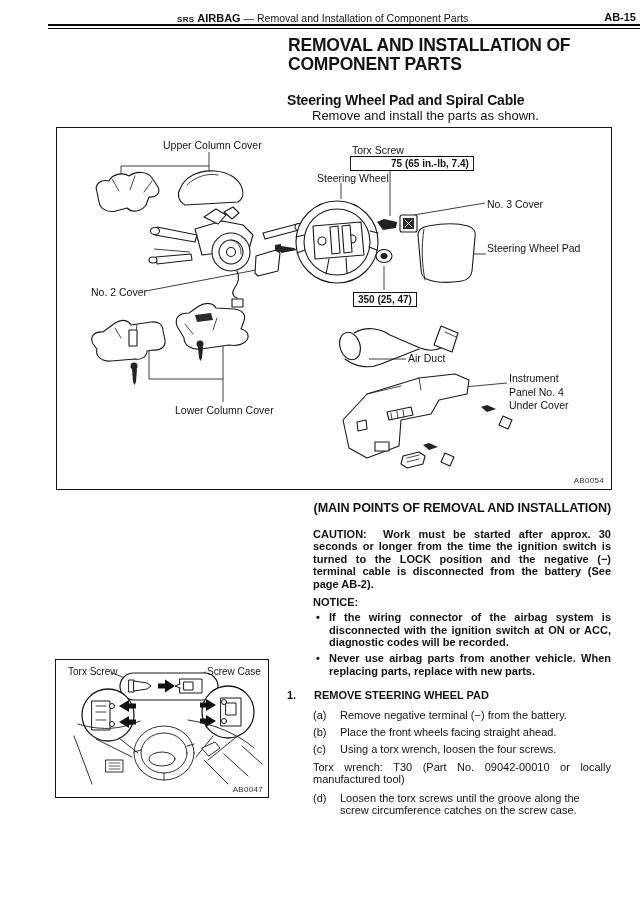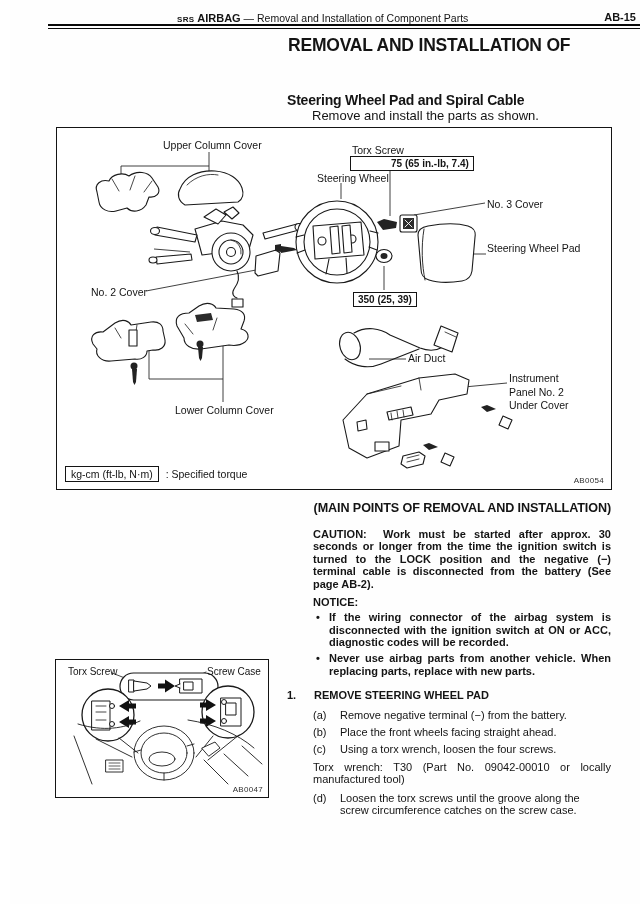--- a/index.html
+++ b/index.html
@@ -51,20 +51,21 @@
   <div class="hdr-center">
     <span class="hdr-srs">SRS</span>
     <span class="hdr-airbag">AIRBAG</span>
     <span>— Removal and Installation of Component Parts</span>
   </div>
   <div class="hdr-page">AB-15</div>
   <div class="rule"></div>
 
   <div class="h1">
     <span>REMOVAL AND INSTALLATION OF</span><br>
+    <span>COMPONENT PARTS</span>
   </div>
   <div class="h2">Steering Wheel Pad and Spiral Cable</div>
   <div class="intro">Remove and install the parts as shown.</div>
 
   <div class="fig-box" style="left:46px;top:127px;width:554px;height:361px;">
     <svg class="abs" style="left:0;top:0;" width="554" height="361" viewBox="0 0 554 361">
 
       <g stroke="#2b2b2b" stroke-width="0.9" fill="none">
         <path d="M152,24 V38 M64,38 H152 M64,38 V46 M152,38 V44"></path>
         <path d="M97,121 L133,124"></path>
@@ -185,31 +186,27 @@
       </g>
     </svg>
 
     <div class="lbl" style="left:106px;top:11px;">Upper Column Cover</div>
     <div class="lbl" style="left:295px;top:16px;">Torx Screw</div>
     <div class="tq" style="left:293px;top:28px;padding-left:40px;">75 (65 in.-lb, 7.4)</div>
     <div class="lbl" style="left:260px;top:44px;">Steering Wheel</div>
     <div class="lbl" style="left:430px;top:70px;">No. 3 Cover</div>
     <div class="lbl" style="left:430px;top:114px;">Steering Wheel Pad</div>
     <div class="lbl" style="left:34px;top:158px;">No. 2 Cover</div>
-    <div class="tq" style="left:296px;top:164px;">350 (25, 39)</div>
+    <div class="tq" style="left:296px;top:164px;">350 (25, 47)</div>
     <div class="lbl" style="left:351px;top:224px;">Air Duct</div>
     <div class="lbl pre" style="left:452px;top:244px;">Instrument
-Panel No. 2
+Panel No. 4
 Under Cover</div>
     <div class="lbl" style="left:118px;top:276px;">Lower Column Cover</div>
 
-    <div class="legend" style="left:8px;top:338px;">
-      <span class="unit">kg-cm (ft-lb, N·m)</span>
-      <span>:  Specified torque</span>
-    </div>
     <div class="code" style="right:7px;bottom:4px;">AB0054</div>
   </div>
 
   <div class="inst">
     <div class="sec">(MAIN POINTS OF REMOVAL AND INSTALLATION)</div>
     <p class="caut"><span>CAUTION:</span>&nbsp; <span>Work must be started after approx. 30 seconds or longer from the time the ignition switch is turned to the LOCK position and the negative (−) terminal cable is disconnected from the battery (See page AB-2).</span></p>
     <div class="notice-lbl">NOTICE:</div>
     <ul class="bullets">
       <li>
         <span class="dot">•</span>

